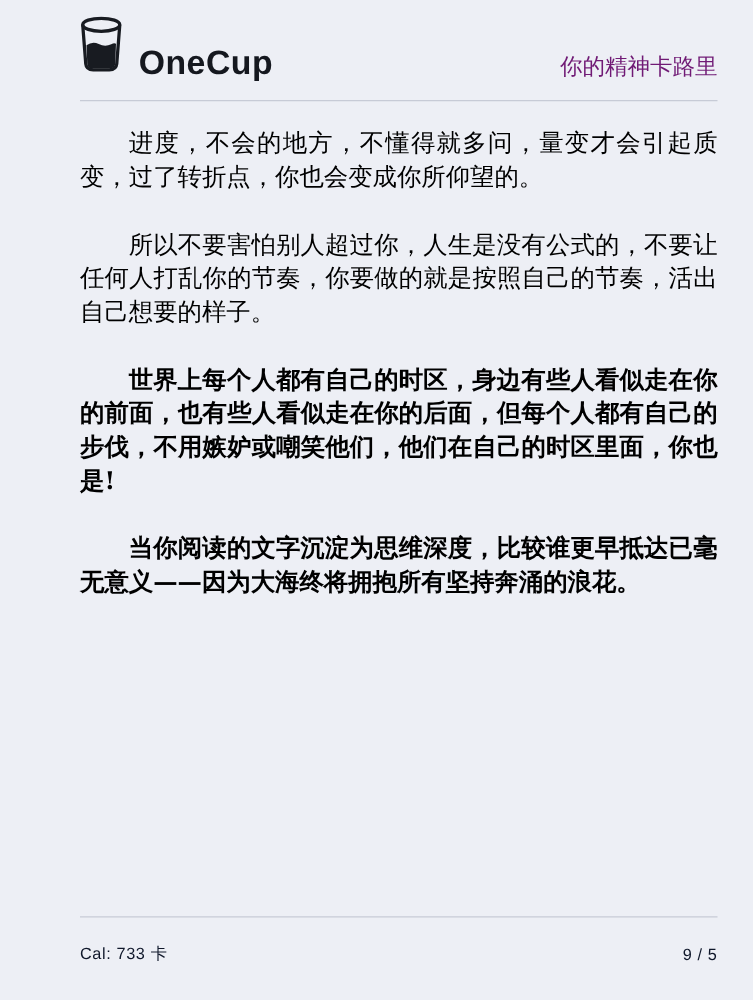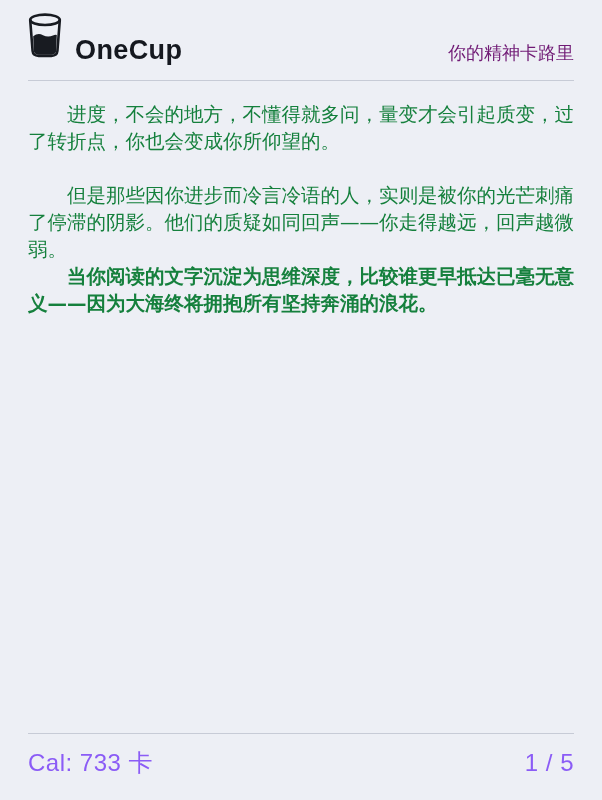--- a/index.html
+++ b/index.html
@@ -7,20 +7,21 @@
     width: 602px; height: 800px;
     background: #edeff5;
     font-family: "Liberation Sans", sans-serif;
     overflow: hidden;
   }
   .page {
     width: 602px; height: 800px;
     display: flex; flex-direction: column;
     box-sizing: border-box;
     background: #edeff5;
+    padding-left: 36px;
   }
 
   
   .header {
     height: 80px;
     box-sizing: border-box;
     padding: 13px 28px 0 28px;
     display: flex;
     justify-content: space-between;
     align-items: baseline;
@@ -49,41 +50,41 @@
   }
 
   
   .reader {
     flex: 1 1 auto;
     box-sizing: border-box;
     padding: 20px 28px 0 28px;
     font-family: "DejaVu Serif", "Liberation Serif", serif;
     font-size: 19.5px;
     line-height: 27px;
-    color: #15803d;
+    color: #000000;
     text-align: justify;
     overflow: hidden;
   }
   .para {
     margin: 0 0 27px 0;
     text-indent: 2em;
   }
   .para.bold { font-weight: 700; }
   .para.tight { margin-bottom: 0; }
 
   
   .footer {
     height: 66px;
     box-sizing: border-box;
     padding: 0 28px 8px 28px;
     display: flex;
     justify-content: space-between;
     align-items: center;
-    font-size: 24px;
-    color: #8b5cf6;
+    font-size: 13px;
+    color: #0f172a;
     letter-spacing: 0.5px;
   }
 </style>
 </head>
 <body>
 
 <div class="page">
 
   <div class="header">
     <div class="brand">
@@ -94,24 +95,25 @@
       </svg>
       <span class="brand-name">OneCup</span>
     </div>
     <span class="tagline">你的精神卡路里</span>
   </div>
 
   <div class="divider"></div>
 
   <div class="reader">
     <p class="para">进度，不会的地方，不懂得就多问，量变才会引起质变，过了转折点，你也会变成你所仰望的。</p>
-    <p class="para tight">但是那些因你进步而冷言冷语的人，实则是被你的光芒刺痛了停滞的阴影。他们的质疑如同回声——你走得越远，回声越微弱。</p>
+    <p class="para">所以不要害怕别人超过你，人生是没有公式的，不要让任何人打乱你的节奏，你要做的就是按照自己的节奏，活出自己想要的样子。</p>
+    <p class="para bold">世界上每个人都有自己的时区，身边有些人看似走在你的前面，也有些人看似走在你的后面，但每个人都有自己的步伐，不用嫉妒或嘲笑他们，他们在自己的时区里面，你也是!</p>
     <p class="para bold tight">当你阅读的文字沉淀为思维深度，比较谁更早抵达已毫无意义——因为大海终将拥抱所有坚持奔涌的浪花。</p>
   </div>
 
   <div class="divider"></div>
 
   <div class="footer">
     <span>Cal: 733 卡</span>
-    <span>1 / 5</span>
+    <span>9 / 5</span>
   </div>
 
 </div>
 
 </body></html>

